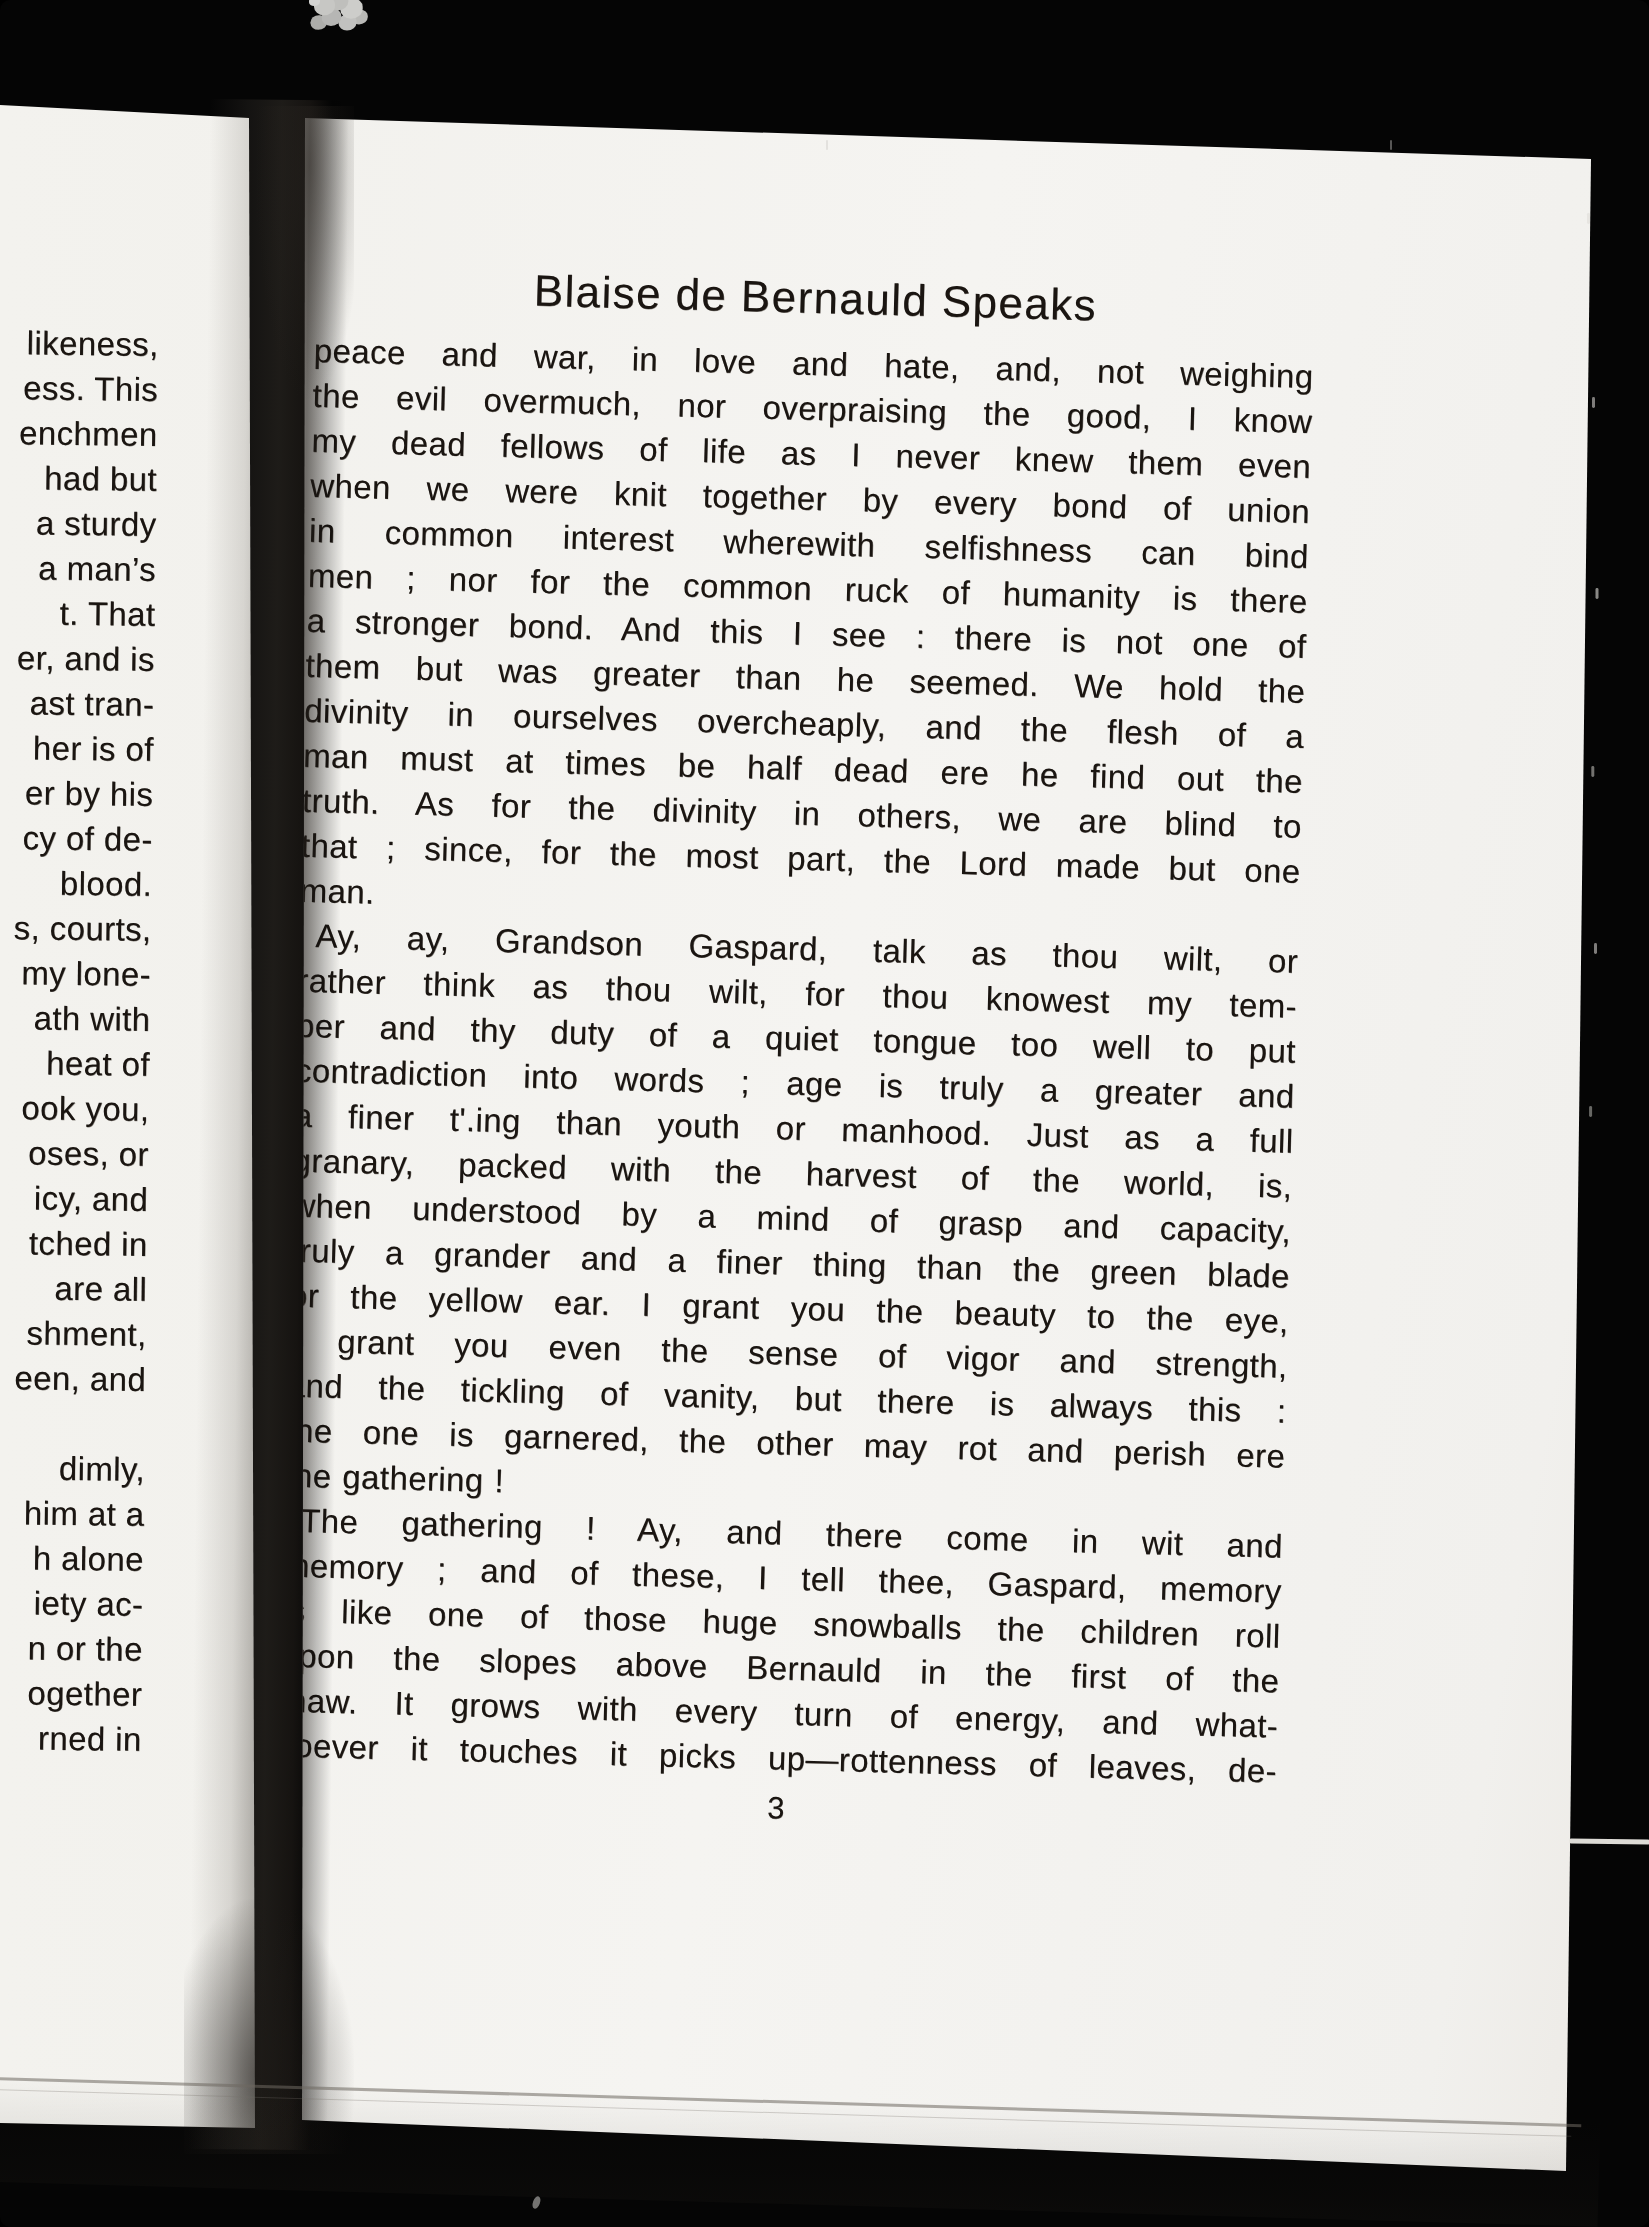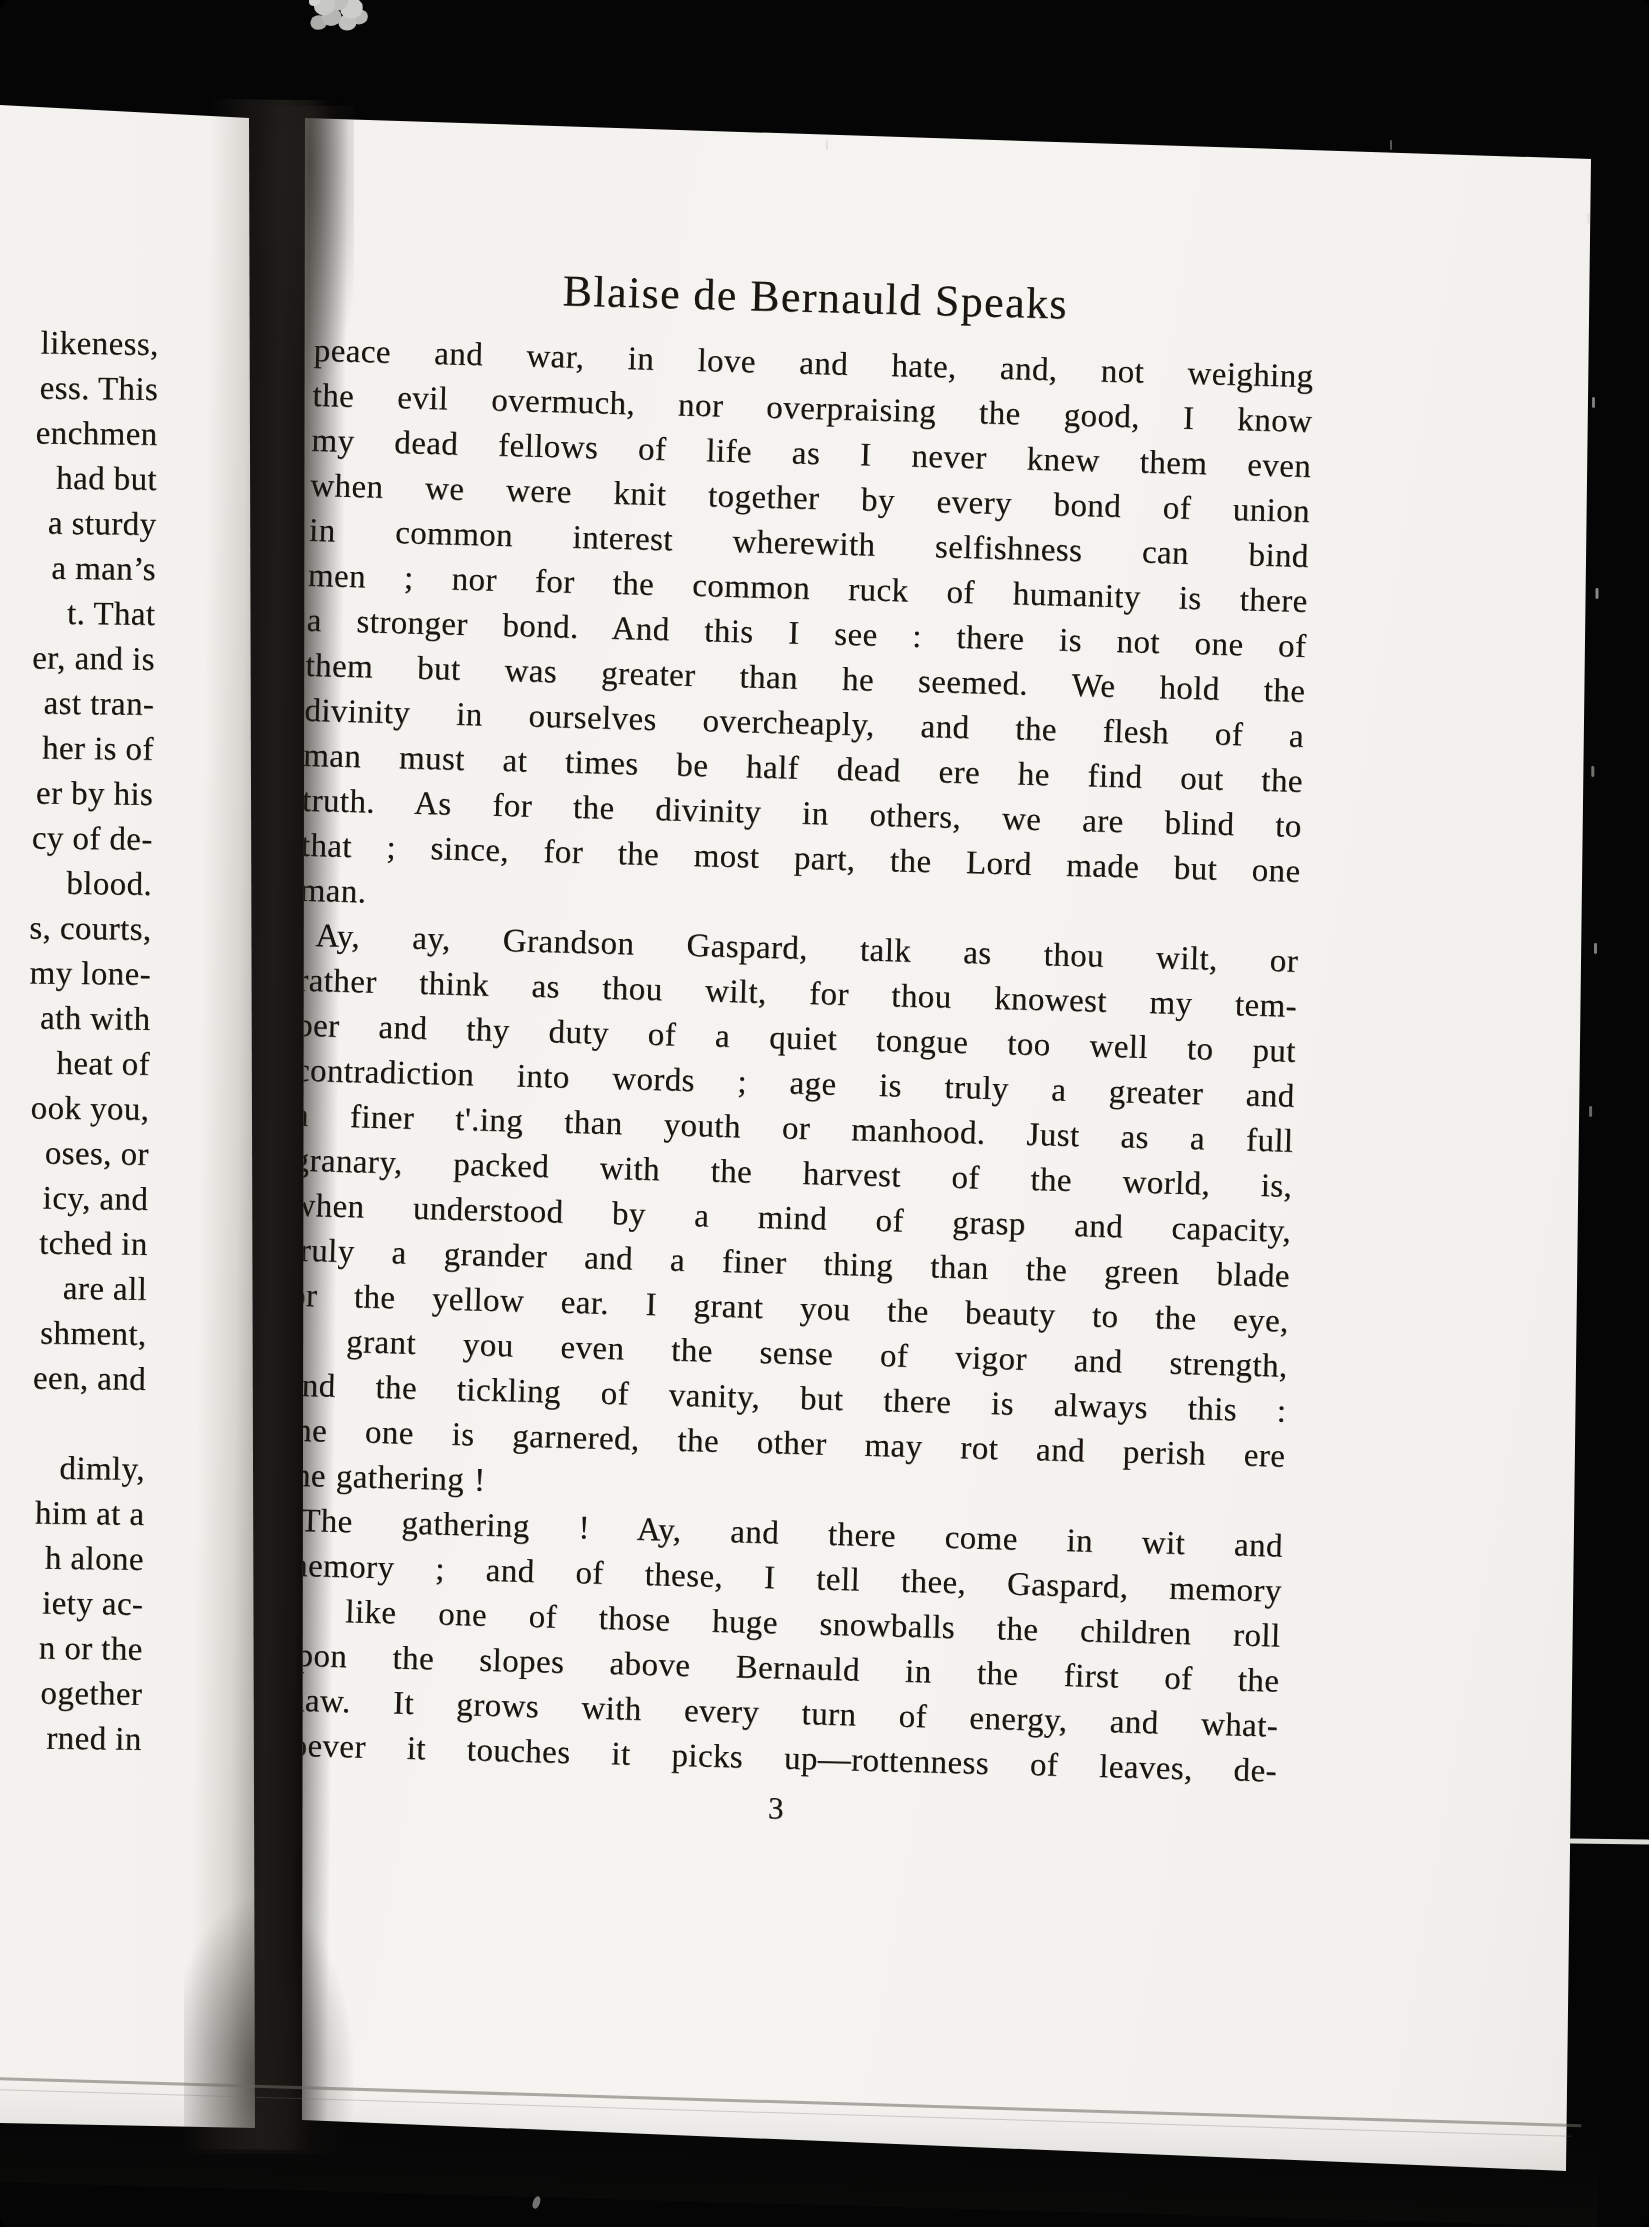--- a/index.html
+++ b/index.html
@@ -1,19 +1,19 @@
 <!DOCTYPE html>
 <html style="--bg: #050505; --paper: #f3f2ee; --ink: #1a1511;font-size:11.3px"><head>
 <meta charset="utf-8">
 <style>
   html,body { margin:0; padding:0; background:#000; }
   .scene {
     position:relative; width:1649px; height:2227px;
     background: var(--bg, #050505); overflow:hidden;
-    font-family:Liberation Serif, serif;
+    font-family:Liberation Sans, sans-serif;
     border-radius:10px;
   }
   .page { position:absolute; inset:0; }
   .page-left {
     clip-path: polygon(0px 105px, 249px 118px, 255px 2128px, 0px 2123px);
     background: linear-gradient(90deg, #f3f2ee 0%, #f0efeb 55%, #e6e4df 88%, #dcd9d3 100%);
   }
   .page-right {
     clip-path: polygon(305px 118px, 1591px 159px, 1566px 2171px, 302px 2120px);
     background: linear-gradient(100deg, #e9e7e2 0%, #f2f1ed 10%, #f5f4f1 50%, #f1f0ed 88%, #ebe8e3 100%);

